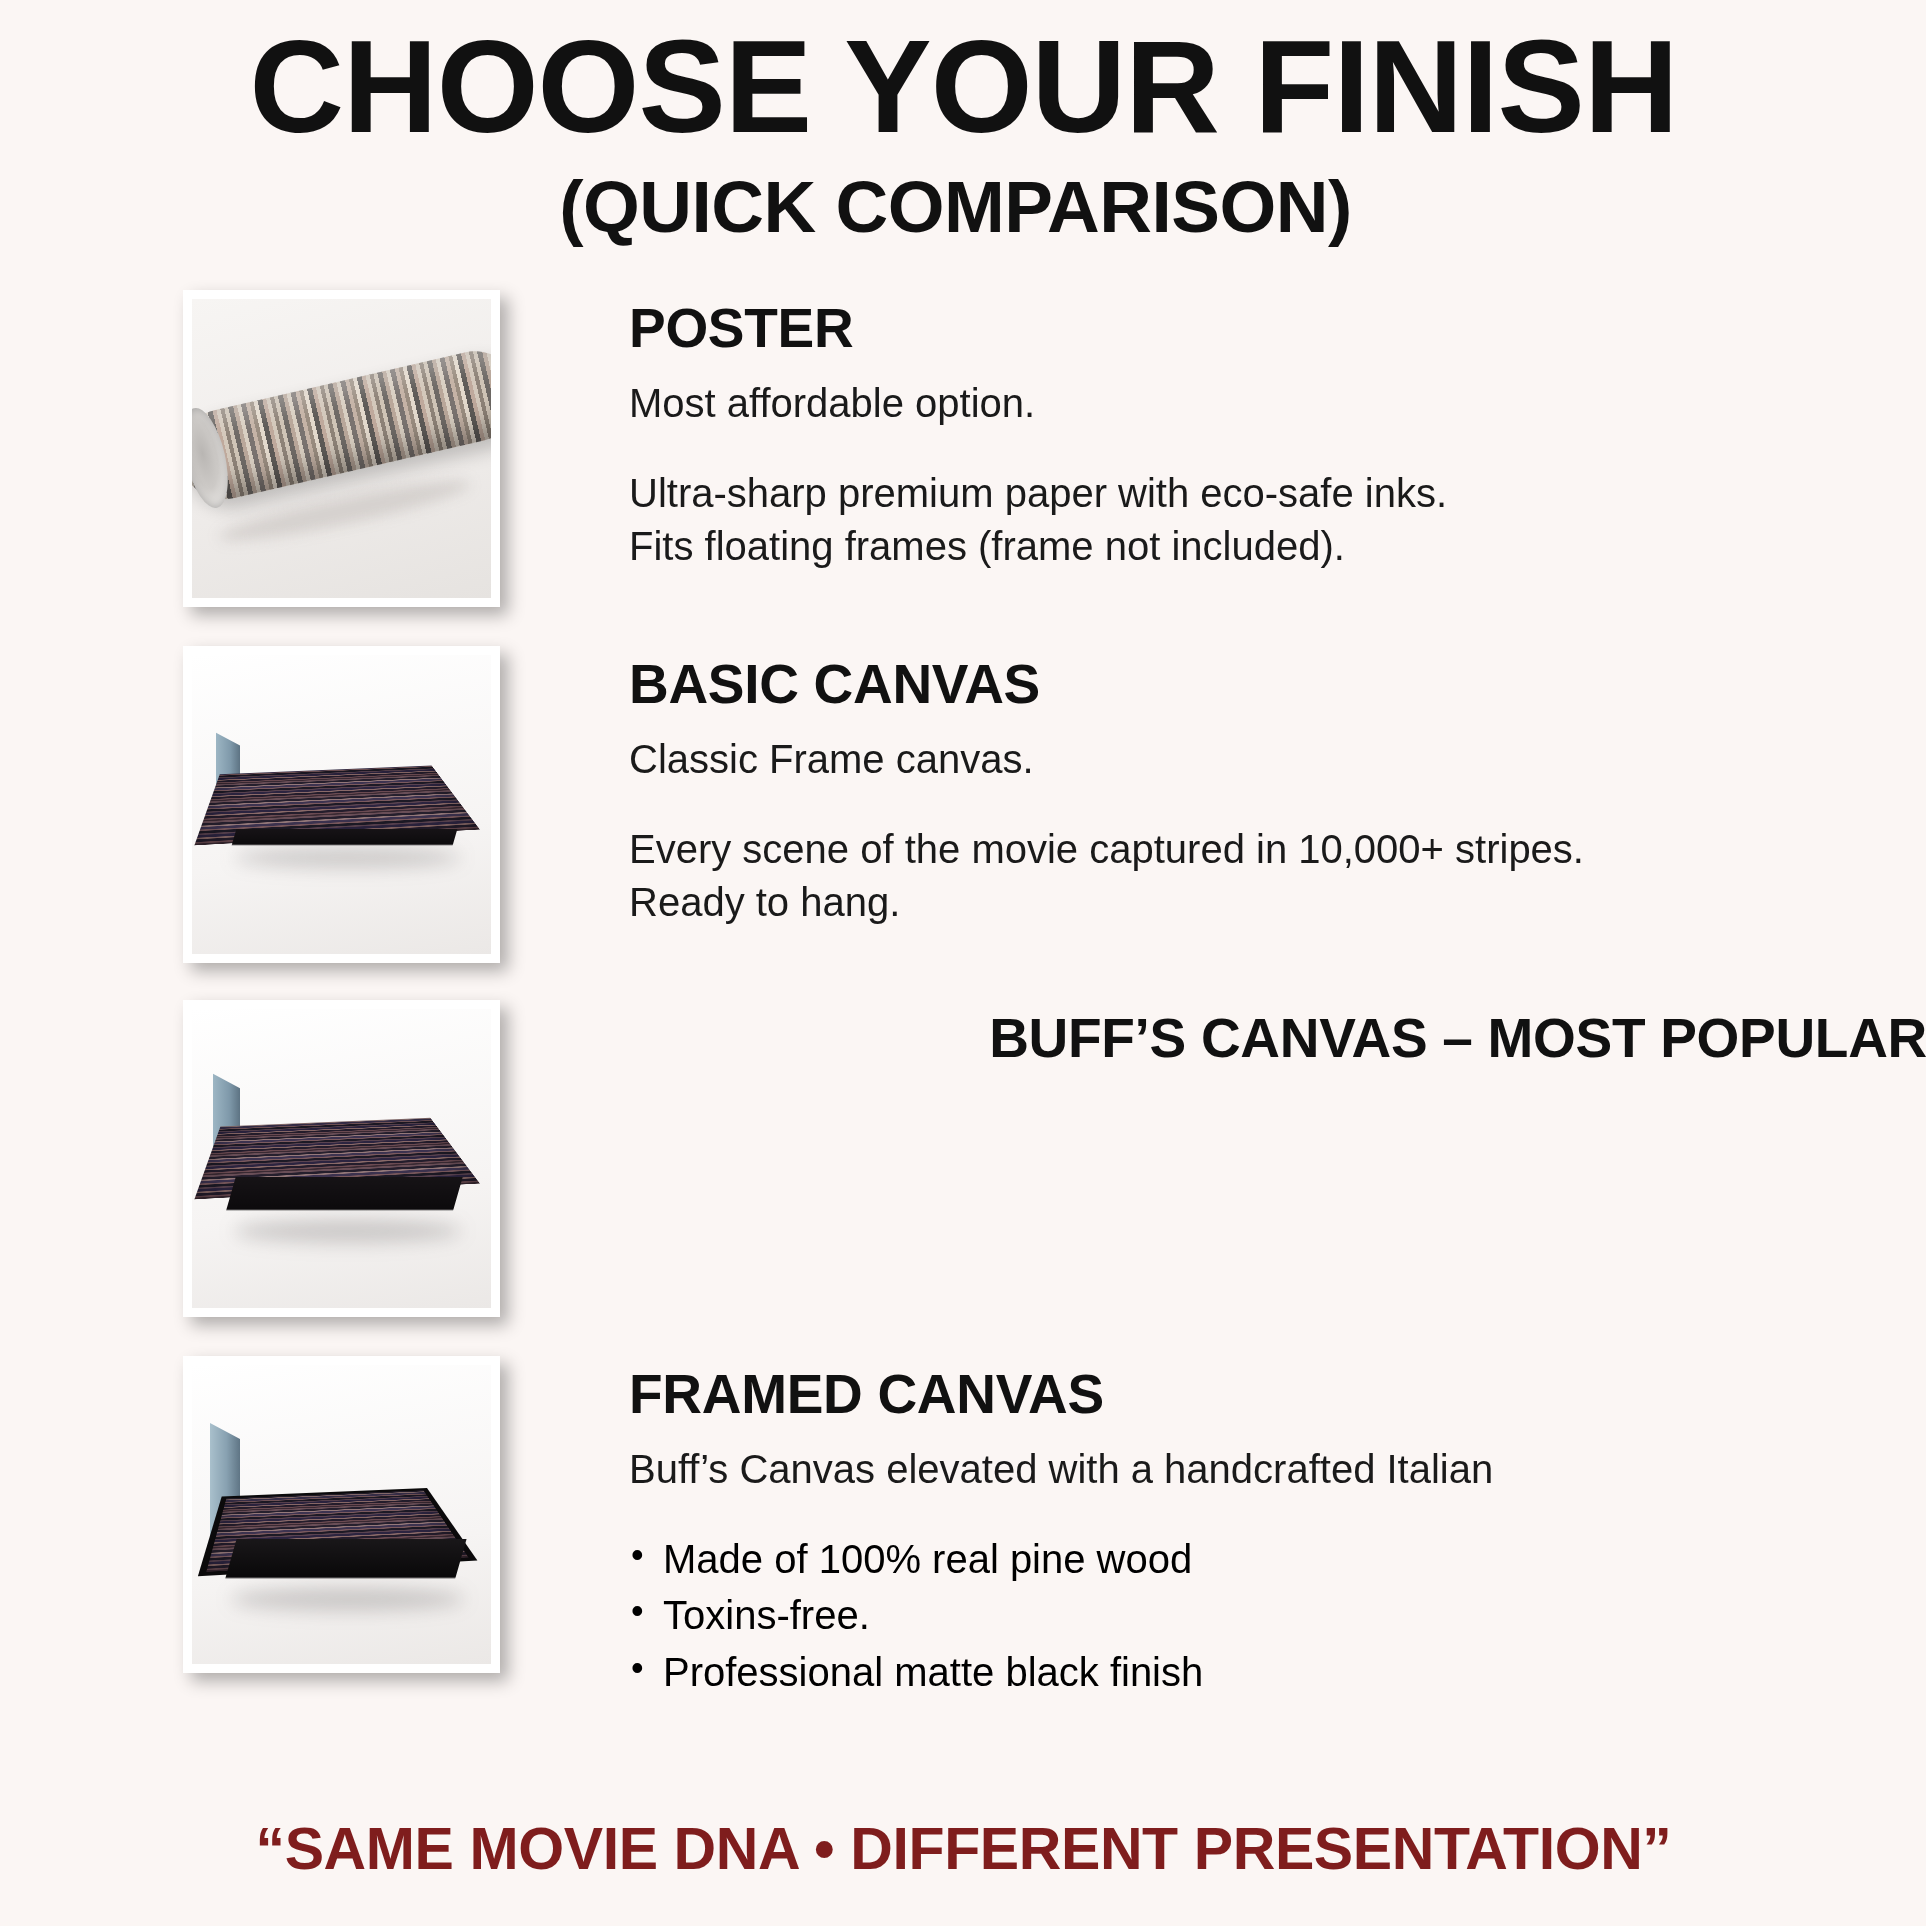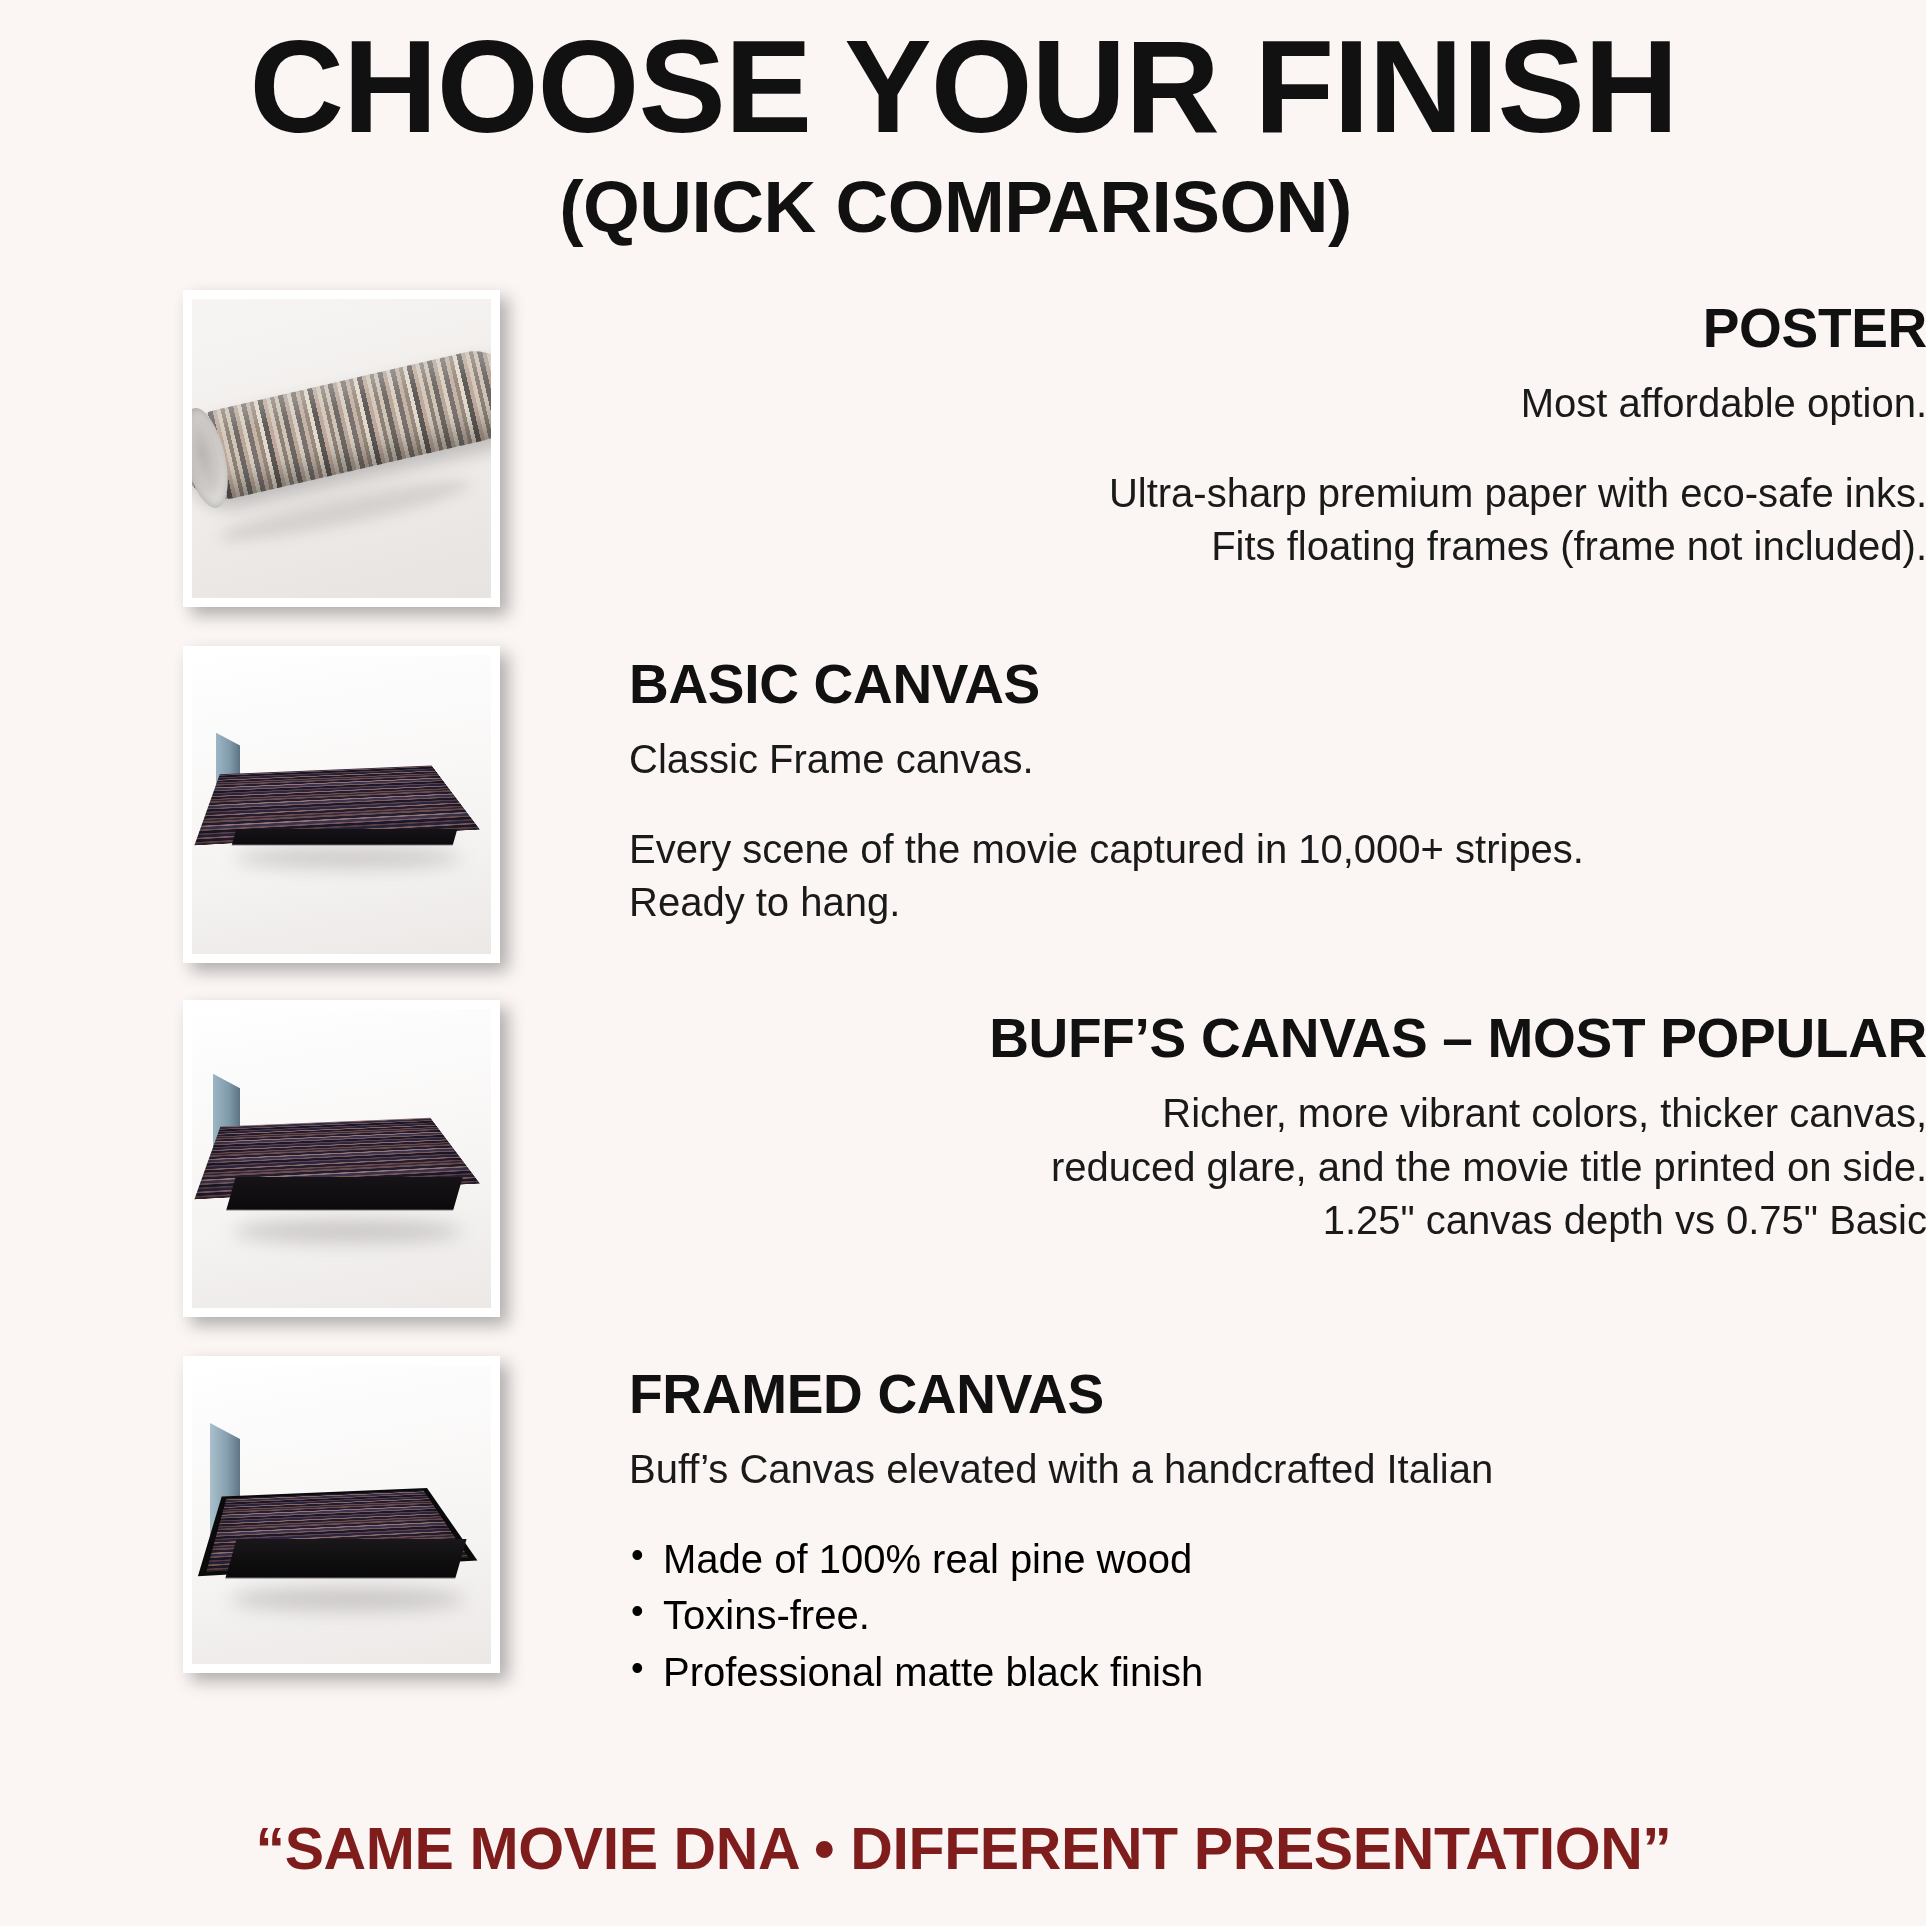--- a/index.html
+++ b/index.html
@@ -41,21 +41,21 @@
   
   .rows {
     margin-top: 40px;
   }
   .row {
     display: flex;
     align-items: flex-start;
     padding-left: 183px;
     box-sizing: border-box;
   }
-  .row-0 { height: 356px; text-align: right; }
+  .row-0 { height: 356px; }
   .row-1 { height: 354px; }
   .row-2 { height: 356px; text-align: right; }
   .row-3 { height: 368px; }
 
   
   .thumb-card {
     width: 317px;
     height: 317px;
     background: #ffffff;
     box-shadow: 8px 8px 16px rgba(0,0,0,0.30);
@@ -343,25 +343,20 @@
       <div class="thumb-inner buffs">
         <div class="canvas-scene"></div>
         <div class="canvas-drop"></div>
         <div class="canvas-edge-left"></div>
         <div class="canvas-face"></div>
         <div class="canvas-edge-front"></div>
       </div>
     </div>
     <div class="text-col">
       <div class="item-title">BUFF’S CANVAS – MOST POPULAR</div>
-      <p class="item-body tight">
-        <span>Richer, more vibrant colors, thicker canvas,</span><br>
-        <span>reduced glare, and the movie title printed on side.</span><br>
-        <span>1.25" canvas depth vs 0.75" Basic</span>
-      </p>
     </div>
   </div>
 
   <div class="row row-3">
     <div class="thumb-card">
       <div class="thumb-inner framed">
         <div class="canvas-scene"></div>
         <div class="canvas-drop"></div>
         <div class="canvas-edge-left"></div>
         <div class="frame-outer">

